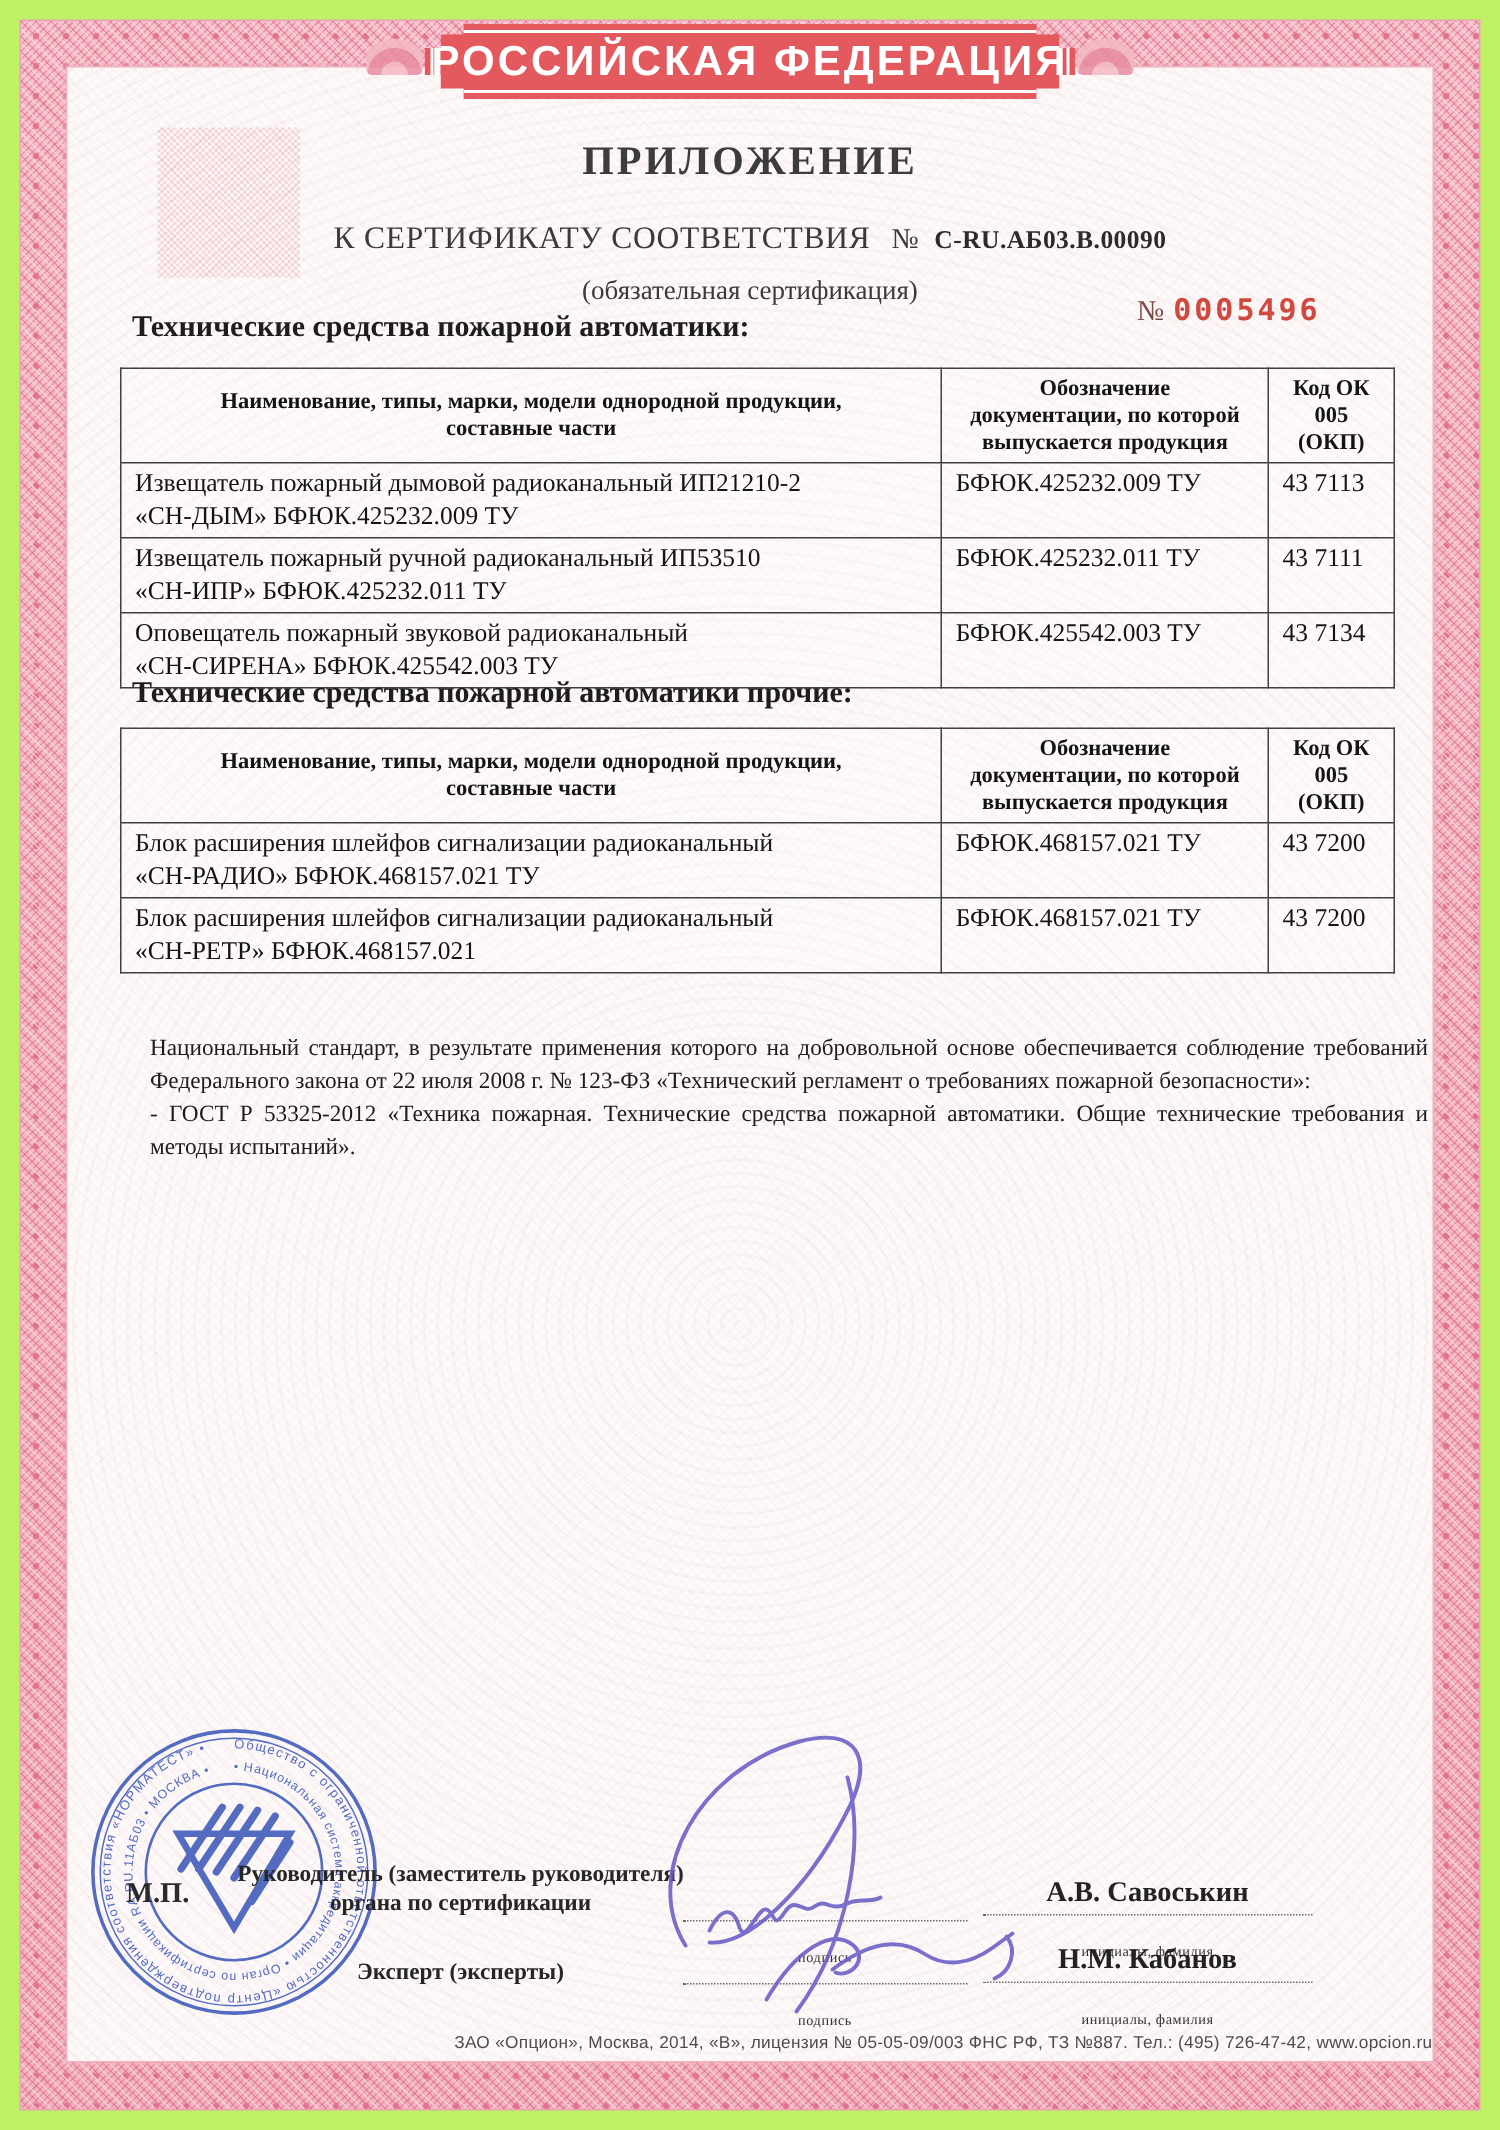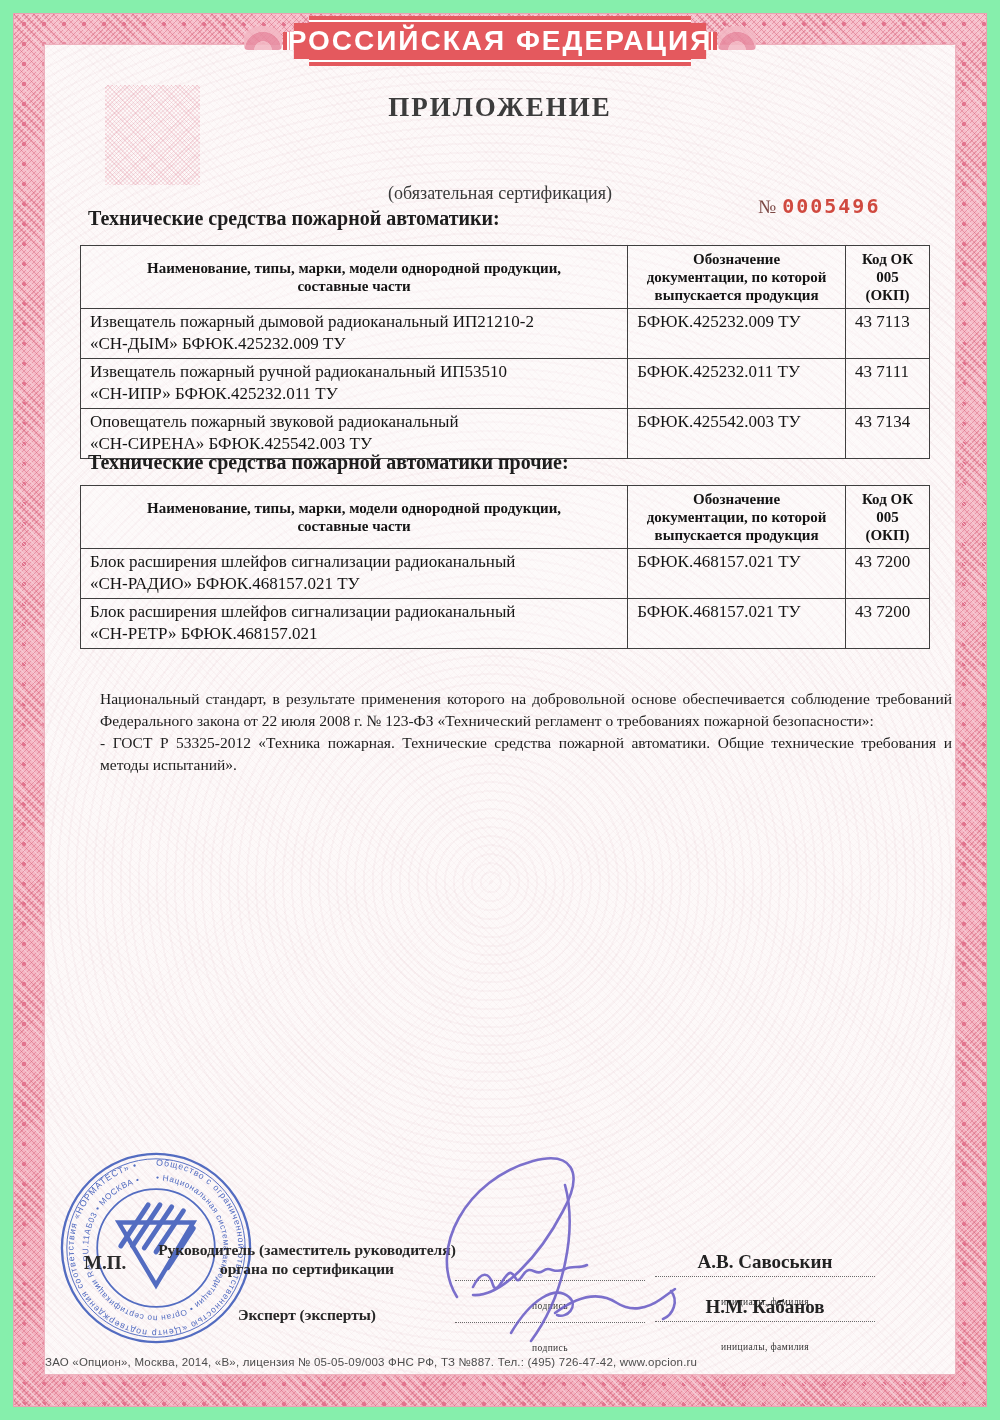--- a/index.html
+++ b/index.html
@@ -1,16 +1,16 @@
 <!DOCTYPE html>
 <html><head>
 <meta charset="utf-8">
 <style>
   html,body{margin:0;padding:0;background:#ffffff;}
-  .sheet{position:relative;width:1000px;height:1420px;background:#86efac;overflow:hidden;
+  .sheet{position:relative;width:1000px;height:1420px;background:#bef264;overflow:hidden;
          font-family:"Liberation Serif", serif;color:#222;}
   
   .frame{position:absolute;left:13px;top:13px;right:13px;bottom:13px;border:1px solid #e9a2b2;
     background-image:
       repeating-linear-gradient(45deg, rgba(255,255,255,.55) 0 1px, rgba(255,255,255,0) 1px 7px),
       radial-gradient(circle, #e2738d 1.6px, rgba(0,0,0,0) 2.6px),
       repeating-linear-gradient(45deg, rgba(206,73,100,.35) 0 1px, rgba(0,0,0,0) 1px 3.5px),
       repeating-linear-gradient(135deg, rgba(206,73,100,.35) 0 1px, rgba(0,0,0,0) 1px 3.5px),
       linear-gradient(#f7c0cc,#f4b3c1);
     background-size:auto,20px 20px,auto,auto,auto;}
@@ -69,39 +69,42 @@
   .dotline{border-bottom:1.5px dotted #6b6b6b;}
   .caption{font-size:9.5px;color:#333;letter-spacing:.4px;margin-top:20px;}
   .sig1{left:455px;top:1262px;width:190px;} .sig1 .dotline{height:18px;}
   .sig2{left:455px;top:1304px;width:190px;} .sig2 .dotline{height:18px;}
   .nm1{left:655px;top:1250px;width:220px;} .nm2{left:655px;top:1295px;width:220px;}
   .signee{font-size:19px;font-weight:700;color:#222;line-height:24px;}
   .nmline{height:2px;border-bottom:1.5px dotted #6b6b6b;}
   .stamp{position:absolute;left:58px;top:1150px;width:196px;height:196px;opacity:.92;}
   .signature{position:absolute;left:415px;top:1145px;width:280px;height:205px;}
   
-  .footer{position:absolute;left:45px;right:45px;top:1356px;text-align:left;
-    font-family:"Liberation Sans", sans-serif;font-size:11.5px;color:#4c4c4c;letter-spacing:.2px;}
+  .footer{position:absolute;left:45px;right:45px;top:1356px;text-align:right;
+    font-family:"Liberation Sans", sans-serif;font-size:11.5px;color:#4c4c4c;letter-spacing:.2px;padding-left:12px;}
 </style>
 </head>
 <body>
 
 <div class="sheet">
   <div class="frame"></div>
   <div class="page"></div>
   <div class="patch"></div>
 
   <div class="orn orn-l"></div>
   <div class="orn orn-r"></div>
   <div class="banner">
     <span class="banner-title">РОССИЙСКАЯ ФЕДЕРАЦИЯ</span>
   </div>
 
   <div class="title">ПРИЛОЖЕНИЕ</div>
 
+  <div class="subtitle">
+    <span>К СЕРТИФИКАТУ СООТВЕТСТВИЯ</span><span class="nosign">№</span><span class="certno">С-RU.АБ03.В.00090</span>
+  </div>
   <div class="certtype">(обязательная сертификация)</div>
 
   <div class="serial">
     <span>№</span><span class="digits">0005496</span>
   </div>
 
   <div class="seclabel seclabel1">Технические средства пожарной автоматики:</div>
 
   <table class="prod t1">
     <colgroup>

